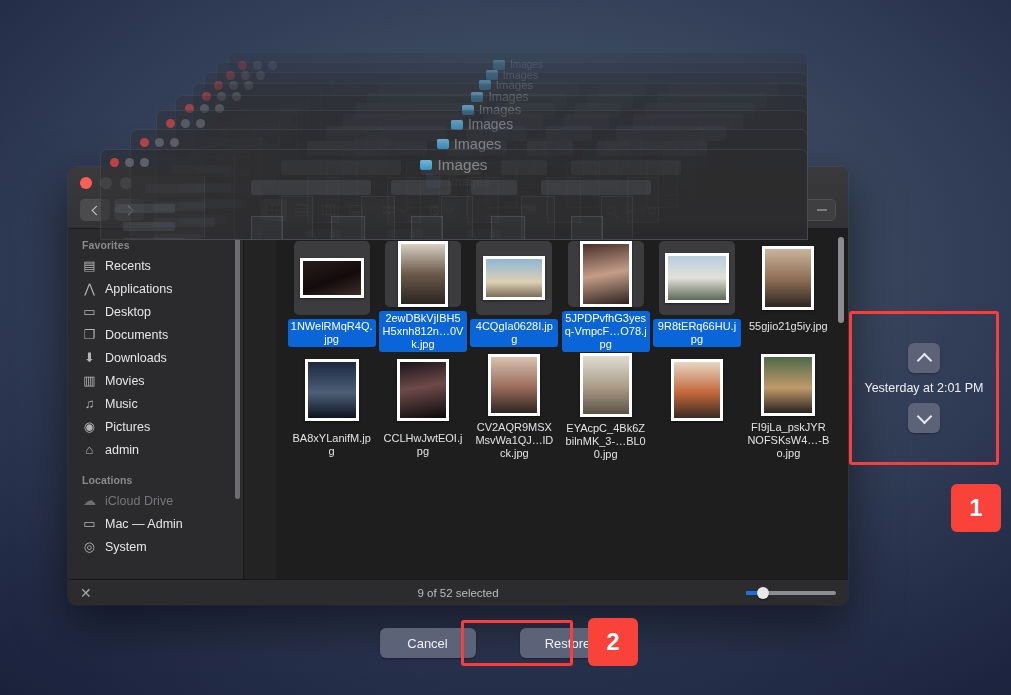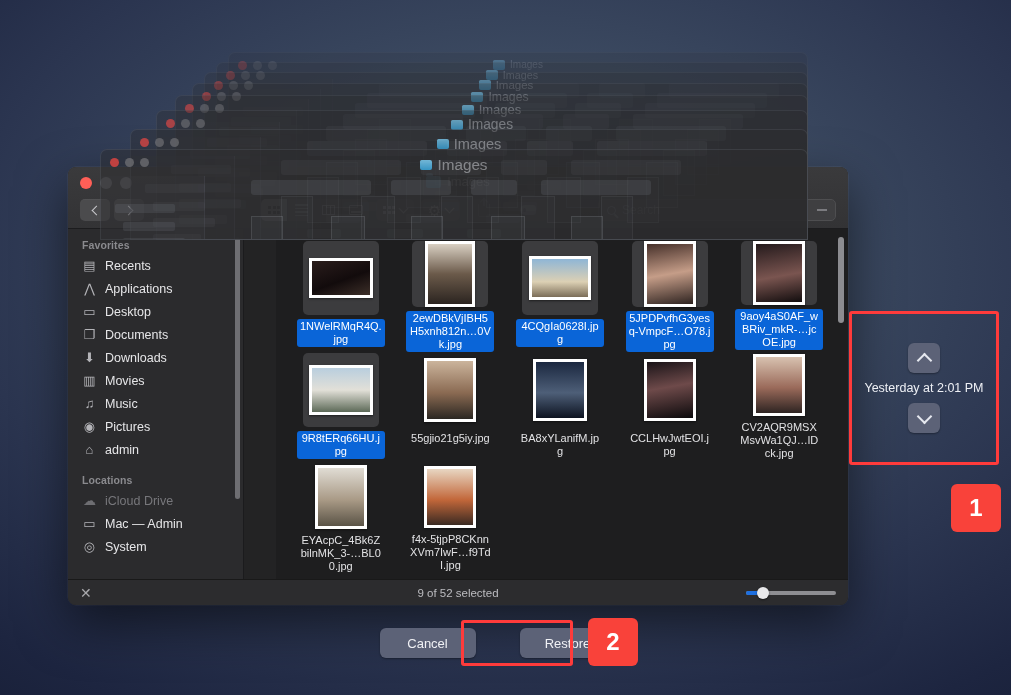--- a/index.html
+++ b/index.html
@@ -149,21 +149,21 @@
   .srow span.lbl { font-size:12.5px; color:#e6e6e8; white-space:nowrap; }
   .srow.off span.lbl { color:#77777b; }
   .sic { width:15px; height:15px; flex:none; display:flex;
     align-items:center; justify-content:center; font-size:13px; color:#b4b4b8; }
   .srow.off .sic { color:#6e6e72; }
   .sbar { position:absolute; right:3px; top:8px; width:5px; height:262px;
     border-radius:3px; background:#6e6e72; }
 
   
   .files { flex:1; background:#1e1e1f; position:relative; overflow:hidden; }
-  .grid { display:grid; grid-template-columns:repeat(5,1fr);
+  .grid { display:grid; grid-template-columns:repeat(6,1fr);
     padding:8px 14px 0 10px; row-gap:0; }
   .cell { height:112px; display:flex; flex-direction:column;
     align-items:center; padding-top:4px; cursor:pointer; }
   .thumbwrap { width:76px; height:74px; border-radius:5px;
     display:flex; align-items:center; justify-content:center; }
   .cell.sel .thumbwrap { background:#3c3c3e; }
   .ph { background:#fff; padding:3px; box-shadow:0 1px 2px rgba(0,0,0,.5); }
   .ph .im { display:block; }
   .name { margin-top:4px; font-size:11px; line-height:13px; color:#e2e2e4;
     text-align:center; max-width:88px; word-break:break-all; padding:1px 3px;
@@ -646,28 +646,20 @@
             <span class="thumbwrap">
               <span class="ph">
          <span class="im" style="width:46px;height:60px;background:linear-gradient(170deg,#46302a,#c59d88 50%,#2e2320)"></span>
        </span>
             </span>
     <span class="name">5JPDPvfhG3yesq-VmpcF…O78.jpg</span>
           </div>
           <div class="cell sel">
             <span class="thumbwrap">
               <span class="ph">
-         <span class="im" style="width:46px;height:58px;background:linear-gradient(170deg,#241a1c,#7a5550 55%,#120d0e)"></span>
-       </span>
-            </span>
-    <span class="name">9aoy4aS0AF_wBRiv_mkR-…jcOE.jpg</span>
-          </div>
-          <div class="cell sel">
-            <span class="thumbwrap">
-              <span class="ph">
          <span class="im" style="width:58px;height:44px;background:linear-gradient(180deg,#b9cede,#e2e0d8 50%,#5d6a58)"></span>
        </span>
             </span>
     <span class="name">9R8tERq66HU.jpg</span>
           </div>
           <div class="cell">
             <span class="thumbwrap">
               <span class="ph">
          <span class="im" style="width:46px;height:58px;background:linear-gradient(180deg,#cbb49c,#8a6a52 55%,#2b2722)"></span>
        </span>
@@ -705,21 +697,28 @@
        </span>
             </span>
     <span class="name">EYAcpC_4Bk6ZbilnMK_3-…BL00.jpg</span>
           </div>
           <div class="cell">
             <span class="thumbwrap">
               <span class="ph">
          <span class="im" style="width:46px;height:56px;background:linear-gradient(180deg,#e8d6c2,#c2673a 55%,#3a2a22)"></span>
        </span>
             </span>
-    <span class="name">f4x-5tjpP8CKnnXVm7IwF…f9TdI.jpg</span>
+          </div>
+          <div class="cell">
+            <span class="thumbwrap">
+              <span class="ph">
+         <span class="im" style="width:48px;height:56px;background:linear-gradient(180deg,#4e6a4a,#c09a6a 55%,#2a2420)"></span>
+       </span>
+            </span>
+    <span class="name">FI9jLa_pskJYRNOFSKsW4…-Bo.jpg</span>
           </div>
           <div class="cell">
             <span class="thumbwrap"></span>
     </div>
           <div class="cell">
             <span class="thumbwrap"></span>
     </div>
           <div class="cell">
             <span class="thumbwrap"></span>
     </div>

